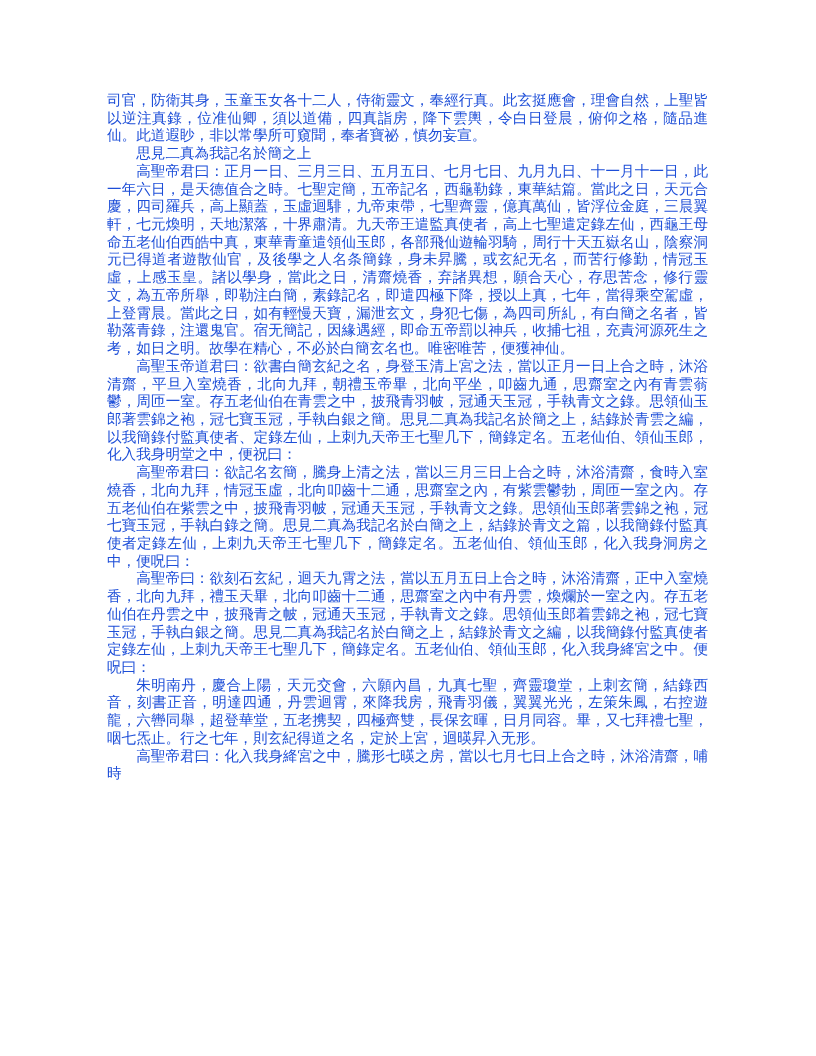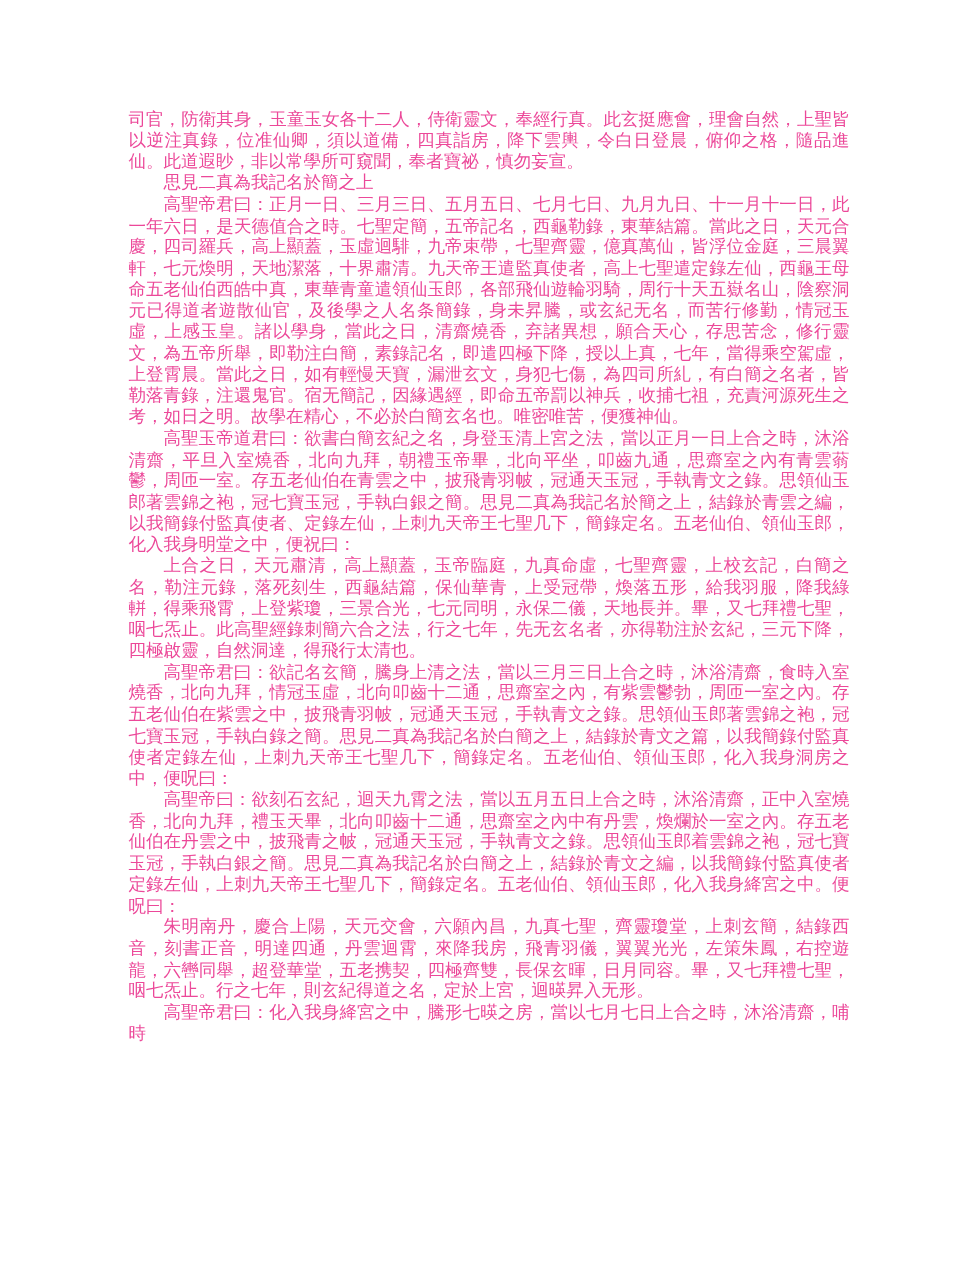--- a/index.html
+++ b/index.html
@@ -20,21 +20,21 @@
     top: 0;
     width: 816px;
     height: 1056px;
     background: #ffffff;
   }
   .text-column {
     position: absolute;
     left: 107px;
     top: 91px;
     width: 601px;
-    color: #ec4899;
+    color: #1d4ed8;
     font-size: 14.6px;
     line-height: 17.72px;
     text-align: justify;
     letter-spacing: 0;
     word-break: break-all;
   }
   .para {
     margin: 0;
     padding: 0;
     text-align: justify;
@@ -46,19 +46,18 @@
 </style>
 </head>
 <body>
 
 <div class="page">
   <div class="text-column">
     <p class="para">司官，防衛其身，玉童玉女各十二人，侍衛靈文，奉經行真。此玄挺應會，理會自然，上聖皆以逆注真錄，位准仙卿，須以道備，四真詣房，降下雲輿，令白日登晨，俯仰之格，隨品進仙。此道遐眇，非以常學所可窺聞，奉者寶祕，慎勿妄宣。</p>
     <p class="para indent">思見二真為我記名於簡之上</p>
     <p class="para indent">高聖帝君曰：正月一日、三月三日、五月五日、七月七日、九月九日、十一月十一日，此一年六日，是天德值合之時。七聖定簡，五帝記名，西龜勒錄，東華結篇。當此之日，天元合慶，四司羅兵，高上顯蓋，玉虛迴騑，九帝束帶，七聖齊靈，億真萬仙，皆浮位金庭，三晨翼軒，七元煥明，天地潔落，十界肅清。九天帝王遣監真使者，高上七聖遣定錄左仙，西龜王母命五老仙伯西皓中真，東華青童遣領仙玉郎，各部飛仙遊輪羽騎，周行十天五嶽名山，陰察洞元已得道者遊散仙官，及後學之人名条簡錄，身未昇騰，或玄紀无名，而苦行修勤，情冠玉虛，上感玉皇。諸以學身，當此之日，清齋燒香，弃諸異想，願合天心，存思苦念，修行靈文，為五帝所舉，即勒注白簡，素錄記名，即遣四極下降，授以上真，七年，當得乘空駕虛，上登霄晨。當此之日，如有輕慢天寶，漏泄玄文，身犯七傷，為四司所糺，有白簡之名者，皆勒落青錄，注還鬼官。宿无簡記，因緣遇經，即命五帝罰以神兵，收捕七祖，充責河源死生之考，如日之明。故學在精心，不必於白簡玄名也。唯密唯苦，便獲神仙。</p>
     <p class="para indent">高聖玉帝道君曰：欲書白簡玄紀之名，身登玉清上宮之法，當以正月一日上合之時，沐浴清齋，平旦入室燒香，北向九拜，朝禮玉帝畢，北向平坐，叩齒九通，思齋室之內有青雲蓊鬱，周匝一室。存五老仙伯在青雲之中，披飛青羽帔，冠通天玉冠，手執青文之錄。思領仙玉郎著雲錦之袍，冠七寶玉冠，手執白銀之簡。思見二真為我記名於簡之上，結錄於青雲之編，以我簡錄付監真使者、定錄左仙，上刺九天帝王七聖几下，簡錄定名。五老仙伯、領仙玉郎，化入我身明堂之中，便祝曰：</p>
-    <p class="para indent">上合之日，天元肅清，高上顯蓋，玉帝臨庭，九真命虛，七聖齊靈，上校玄記，白簡之名，勒注元錄，落死刻生，西龜結篇，保仙華青，上受冠帶，煥落五形，給我羽服，降我綠軿，得乘飛霄，上登紫瓊，三景合光，七元同明，永保二儀，天地長并。畢，又七拜禮七聖，咽七炁止。此高聖經錄刺簡六合之法，行之七年，先无玄名者，亦得勒注於玄紀，三元下降，四極啟靈，自然洞達，得飛行太清也。</p>
     <p class="para indent">高聖帝君曰：欲記名玄簡，騰身上清之法，當以三月三日上合之時，沐浴清齋，食時入室燒香，北向九拜，情冠玉虛，北向叩齒十二通，思齋室之內，有紫雲鬱勃，周匝一室之內。存五老仙伯在紫雲之中，披飛青羽帔，冠通天玉冠，手執青文之錄。思領仙玉郎著雲錦之袍，冠七寶玉冠，手執白錄之簡。思見二真為我記名於白簡之上，結錄於青文之篇，以我簡錄付監真使者定錄左仙，上刺九天帝王七聖几下，簡錄定名。五老仙伯、領仙玉郎，化入我身洞房之中，便呪曰：</p>
     <p class="para indent">高聖帝曰：欲刻石玄紀，迴天九霄之法，當以五月五日上合之時，沐浴清齋，正中入室燒香，北向九拜，禮玉天畢，北向叩齒十二通，思齋室之內中有丹雲，煥爛於一室之內。存五老仙伯在丹雲之中，披飛青之帔，冠通天玉冠，手執青文之錄。思領仙玉郎着雲錦之袍，冠七寶玉冠，手執白銀之簡。思見二真為我記名於白簡之上，結錄於青文之編，以我簡錄付監真使者定錄左仙，上刺九天帝王七聖几下，簡錄定名。五老仙伯、領仙玉郎，化入我身絳宮之中。便呪曰：</p>
     <p class="para indent">朱明南丹，慶合上陽，天元交會，六願內昌，九真七聖，齊靈瓊堂，上刺玄簡，結錄西音，刻書正音，明達四通，丹雲迴霄，來降我房，飛青羽儀，翼翼光光，左策朱鳳，右控遊龍，六轡同舉，超登華堂，五老携契，四極齊雙，長保玄暉，日月同容。畢，又七拜禮七聖，咽七炁止。行之七年，則玄紀得道之名，定於上宮，迴暎昇入无形。</p>
     <p class="para indent">高聖帝君曰：化入我身絳宮之中，騰形七暎之房，當以七月七日上合之時，沐浴清齋，哺時</p>
   </div>
 </div>
 
 </body></html>

